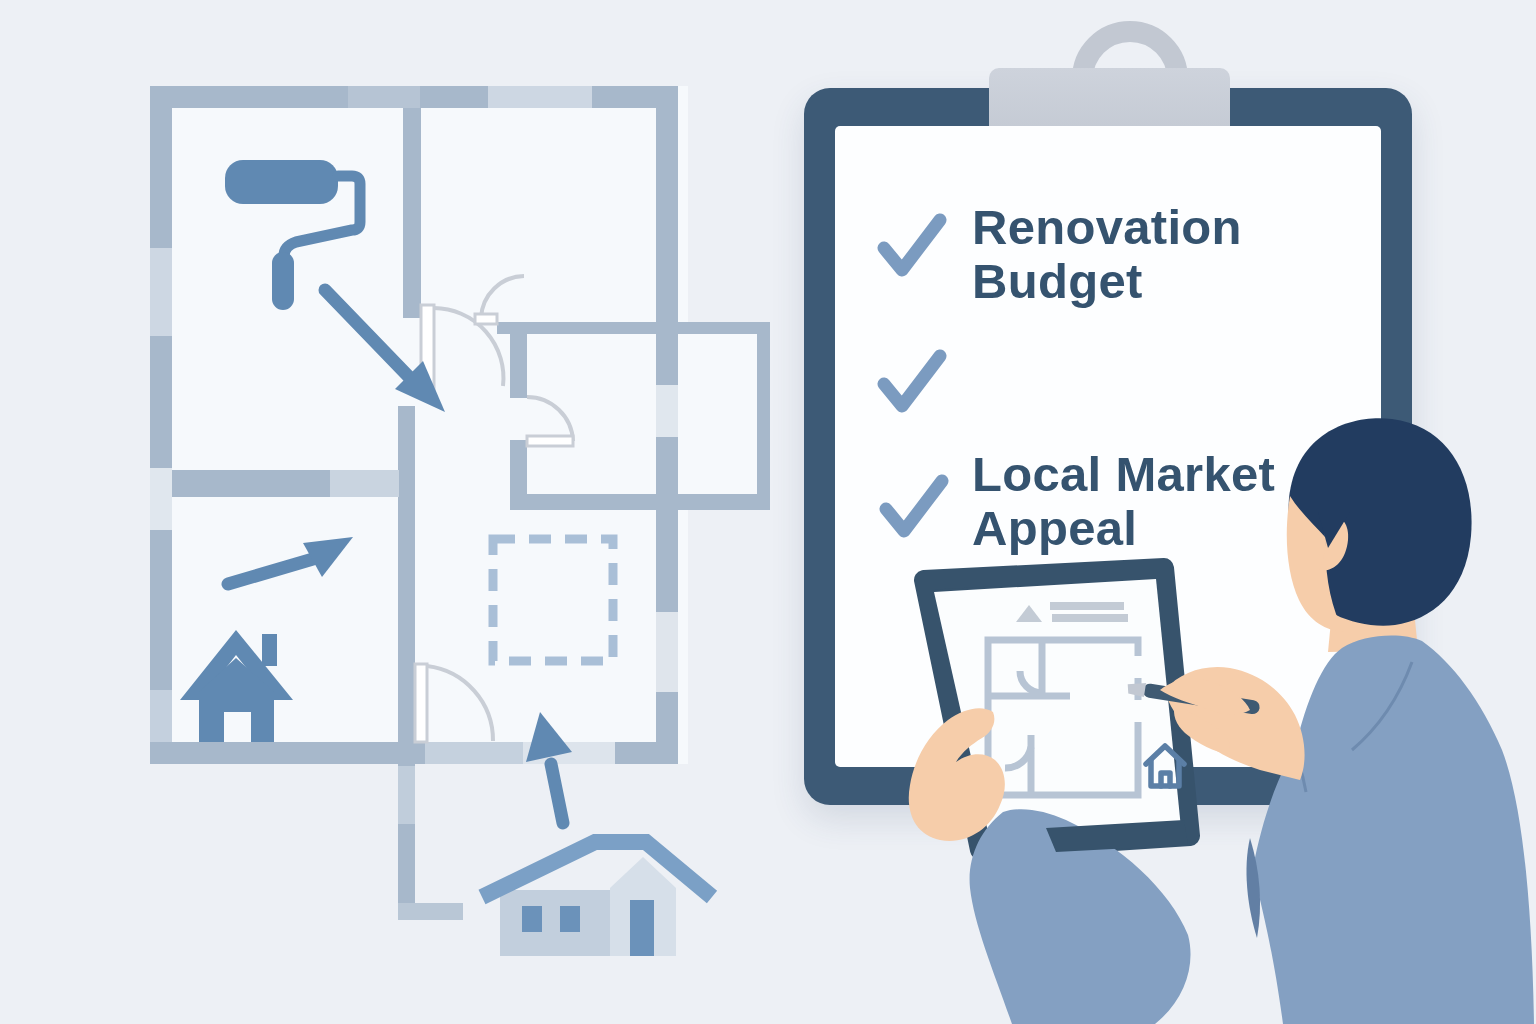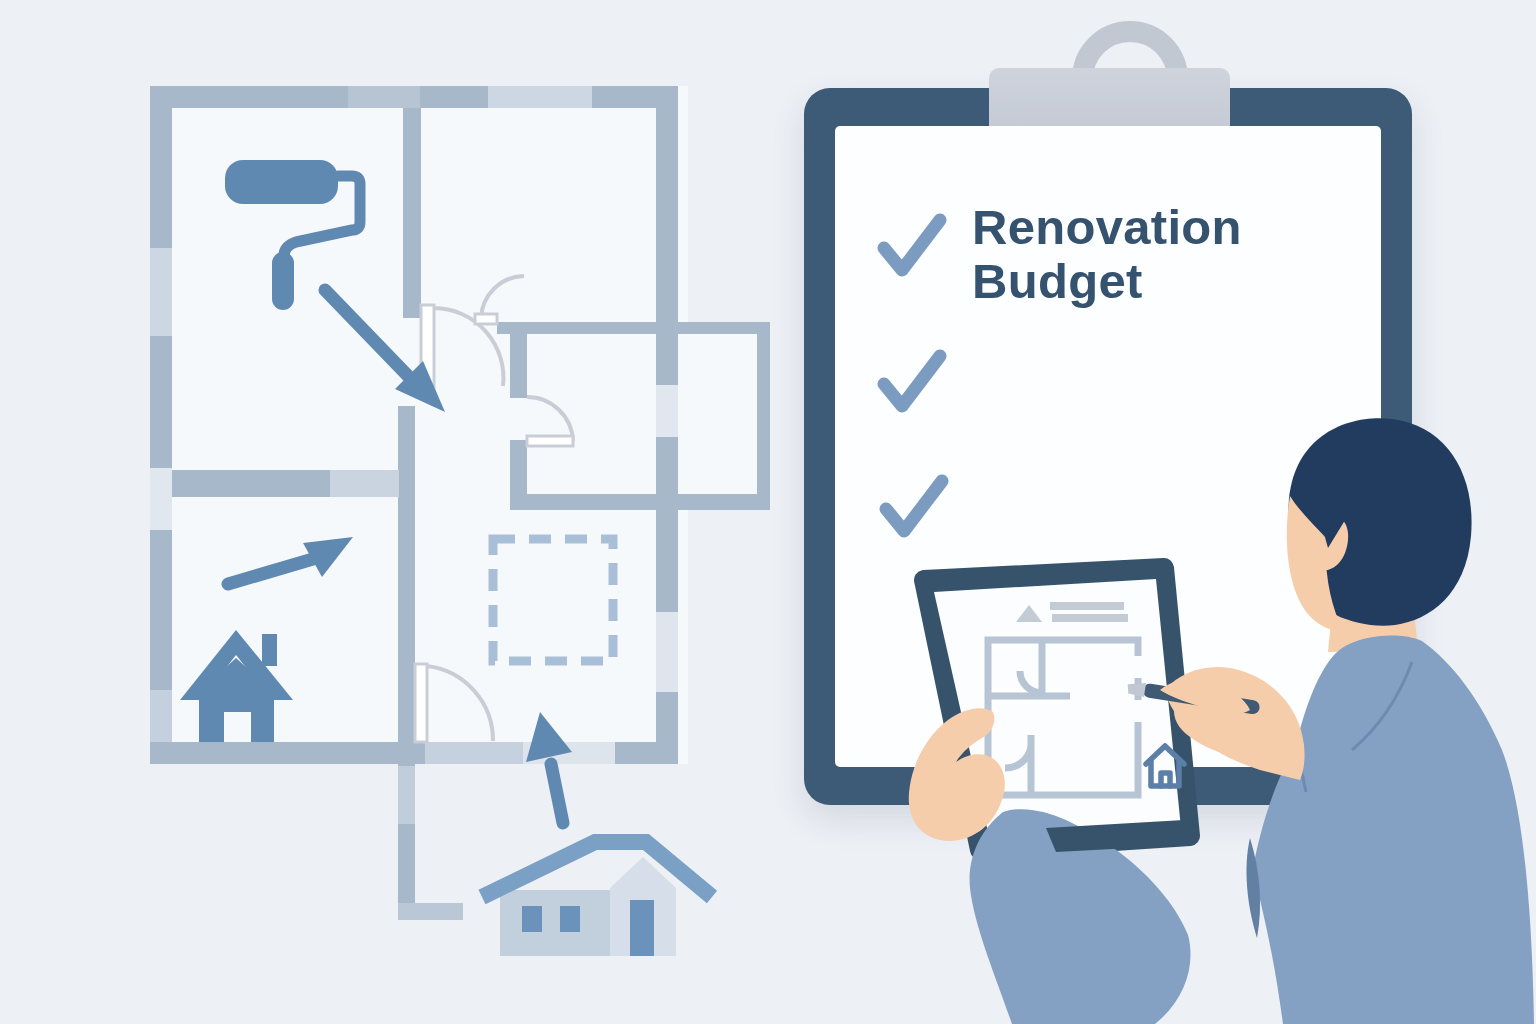--- a/index.html
+++ b/index.html
@@ -159,20 +159,22 @@
   <div class="check-label" style="top:112px">Renovation
 Budget</div>
 
   <svg class="abs check-row-icon" style="left:73px;top:260px" viewBox="0 0 70 70">
     <polyline points="7,36 25,58 63,8"></polyline>
   </svg>
 
   <svg class="abs check-row-icon" style="left:75px;top:385px" viewBox="0 0 70 70">
     <polyline points="7,36 25,58 63,8"></polyline>
   </svg>
+  <div class="check-label" style="top:359px">Local Market
+Appeal</div>
 </div>
 
 <svg id="person" class="abs" width="1536" height="1024" viewBox="0 0 1536 1024">
 
   <g>
     <path class="tframe" d="M 924,580 L 1164,568 L 1190,836 L 980,850 Z"></path>
     <path class="tscreen" d="M 934,592 L 1156,579 L 1181,828 L 990,841 Z"></path>
     <g>
       <polygon class="sline" points="1016,622 1029,605 1042,622"></polygon>
       <rect class="sline" x="1050" y="602" width="74" height="8"></rect>

